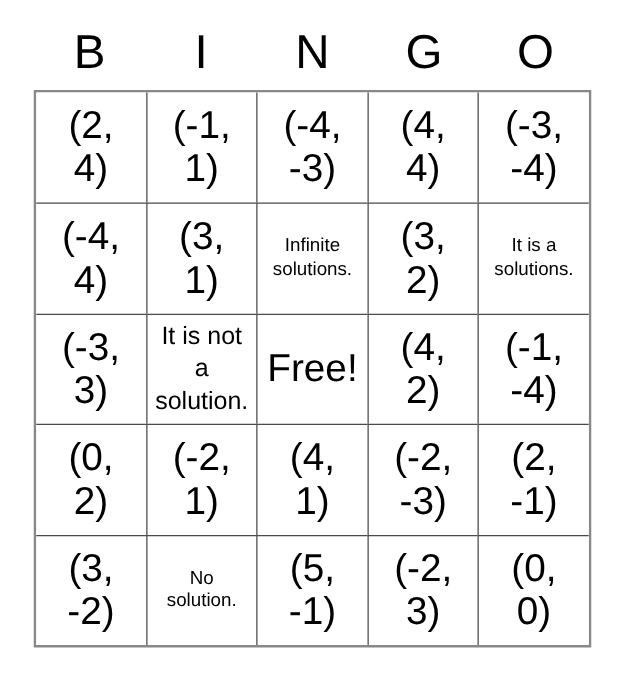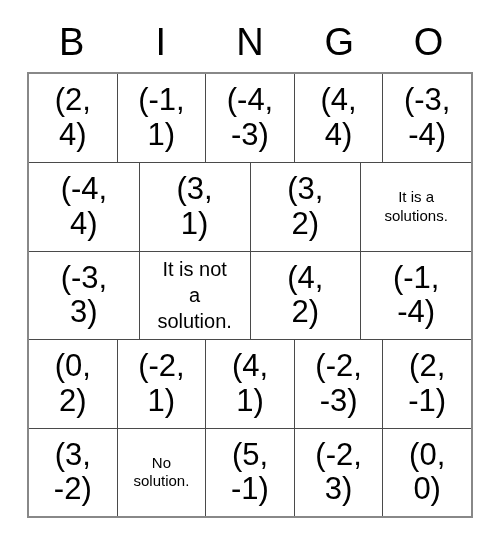--- a/index.html
+++ b/index.html
@@ -127,40 +127,47 @@
 
     <div class="row">
       <div class="cell coord">
           <span class="txt">(-4,
 4)</span>
         </div>
       <div class="cell coord">
           <span class="txt">(3,
 1)</span>
         </div>
+      <div class="cell note">
+          <span class="txt">Infinite
+solutions.</span>
+        </div>
       <div class="cell coord">
           <span class="txt">(3,
 2)</span>
         </div>
       <div class="cell note">
           <span class="txt">It is a
 solutions.</span>
         </div>
     </div>
 
     <div class="row">
       <div class="cell coord">
           <span class="txt">(-3,
 3)</span>
         </div>
       <div class="cell note small">
           <span class="txt">It is not
 a
 solution.</span>
         </div>
+      <div class="cell free">
+          <span class="txt">Free!</span>
+        </div>
       <div class="cell coord">
           <span class="txt">(4,
 2)</span>
         </div>
       <div class="cell coord">
           <span class="txt">(-1,
 -4)</span>
         </div>
     </div>
 

